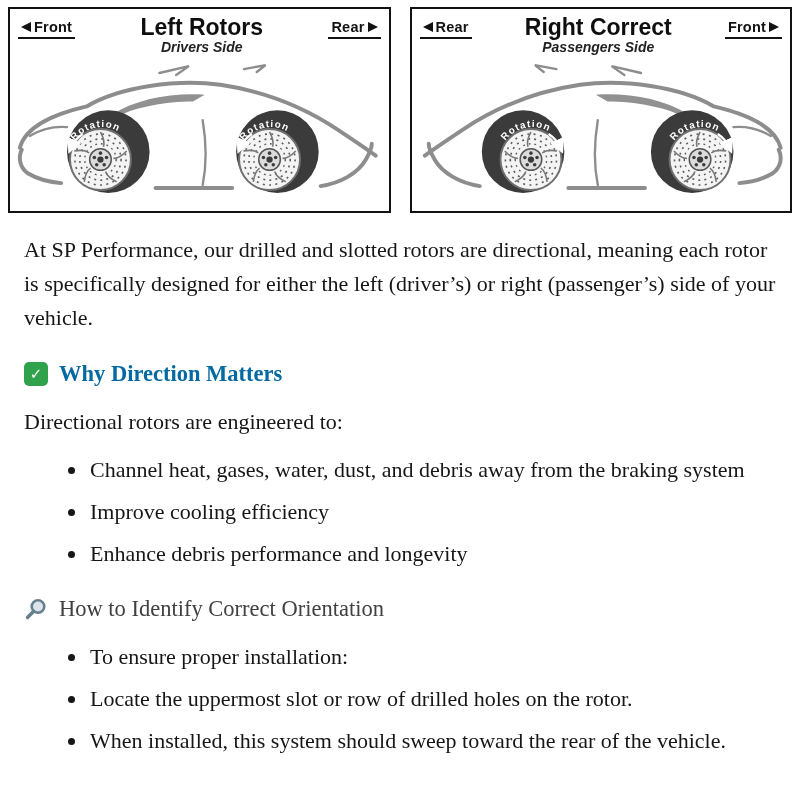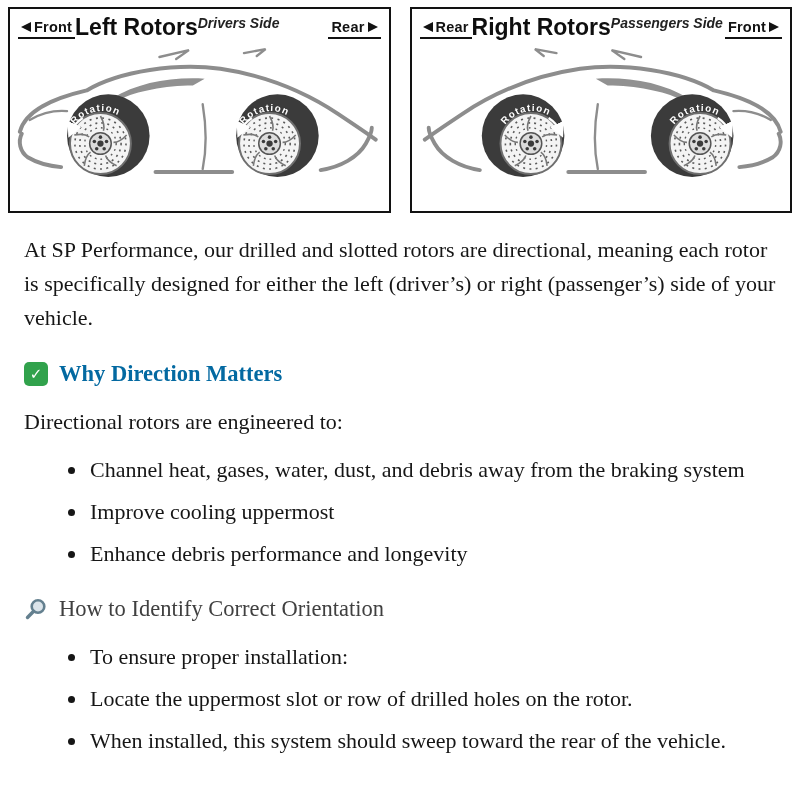--- a/index.html
+++ b/index.html
@@ -17,21 +17,21 @@
     padding:6px 8px 0 8px; font-family:"Liberation Sans", sans-serif;
   }
   .dir {
     display:inline-flex; align-items:center; gap:3px;
     border-bottom:2.5px solid #121212; padding:1px 3px 2px 3px; margin-top:3px;
   }
   .dir-text { font-weight:bold; font-size:14.5px; letter-spacing:.2px; color:#121212; }
   .tri { width:0; height:0; display:inline-block; }
   .tri-left  { border-top:5.5px solid transparent; border-bottom:5.5px solid transparent; border-right:10px solid #121212; }
   .tri-right { border-top:5.5px solid transparent; border-bottom:5.5px solid transparent; border-left:10px solid #121212; }
-  .panel-titles { flex:1; display:flex; align-items:flex-start; }
+  .panel-titles { flex:1; display:flex; flex-direction:column; align-items:center; }
   .panel-title { font-size:23px; font-weight:bold; line-height:1.05; color:#0e0e0e; }
   .panel-subtitle { font-size:14px; font-weight:bold; font-style:italic; color:#222; }
   .car-svg { width:100%; height:154px; display:block; }
 
   .sk  { stroke:#8d8d8d; stroke-width:4;   fill:none; stroke-linecap:round; }
   .sk2 { stroke:#8d8d8d; stroke-width:2.4; fill:none; stroke-linecap:round; }
   .win { fill:#919191; stroke:none; }
   .slot { fill:none; stroke:#777; stroke-width:1.6; }
   .rot-text { font-family:"Liberation Sans", sans-serif; font-size:10px; font-weight:bold; fill:#ffffff; letter-spacing:1.2px; }
   .rot-arrow { fill:none; stroke:#ffffff; stroke-width:2.2; }
@@ -125,21 +125,21 @@
     </svg>
   </div>
 
   <div class="panel">
     <div class="panel-head">
       <span class="dir">
         <span class="tri tri-left"></span>
         <span class="dir-text">Rear</span>
       </span>
       <span class="panel-titles">
-        <span class="panel-title">Right Rotors</span>
+        <span class="panel-title">Right Correct</span>
         <span class="panel-subtitle">Passengers Side</span>
       </span>
       <span class="dir">
         <span class="dir-text">Front</span>
         <span class="tri tri-right"></span>
       </span>
     </div>
     <svg class="car-svg" viewBox="0 0 385 152">
       <use href="#car-art" transform="translate(385,0) scale(-1,1)"></use>
       <path id="tR1" d="M 91 92 A 34 34 0 0 1 153 90" fill="none"></path>
@@ -160,21 +160,21 @@
     <span class="check-icon">
       <span class="check-glyph">✓</span>
     </span>
     <span class="txt">Why Direction Matters</span>
   </h2>
 
   <p>Directional rotors are engineered to:</p>
 
   <ul>
     <li>Channel heat, gases, water, dust, and debris away from the braking system</li>
-    <li>Improve cooling uppermost</li>
+    <li>Improve cooling efficiency</li>
     <li>Enhance debris performance and longevity</li>
   </ul>
 
   <h3 class="sec-head light">
     <svg class="mag-icon" viewBox="0 0 24 24">
       <circle cx="14" cy="9.5" r="6.3" fill="#dbe4ea" stroke="#64808f" stroke-width="2.6"></circle>
       <line x1="9.6" y1="14.2" x2="3.5" y2="20.5" stroke="#64808f" stroke-width="3.4" stroke-linecap="round"></line>
     </svg>
     <span class="txt">How to Identify Correct Orientation</span>
   </h3>

